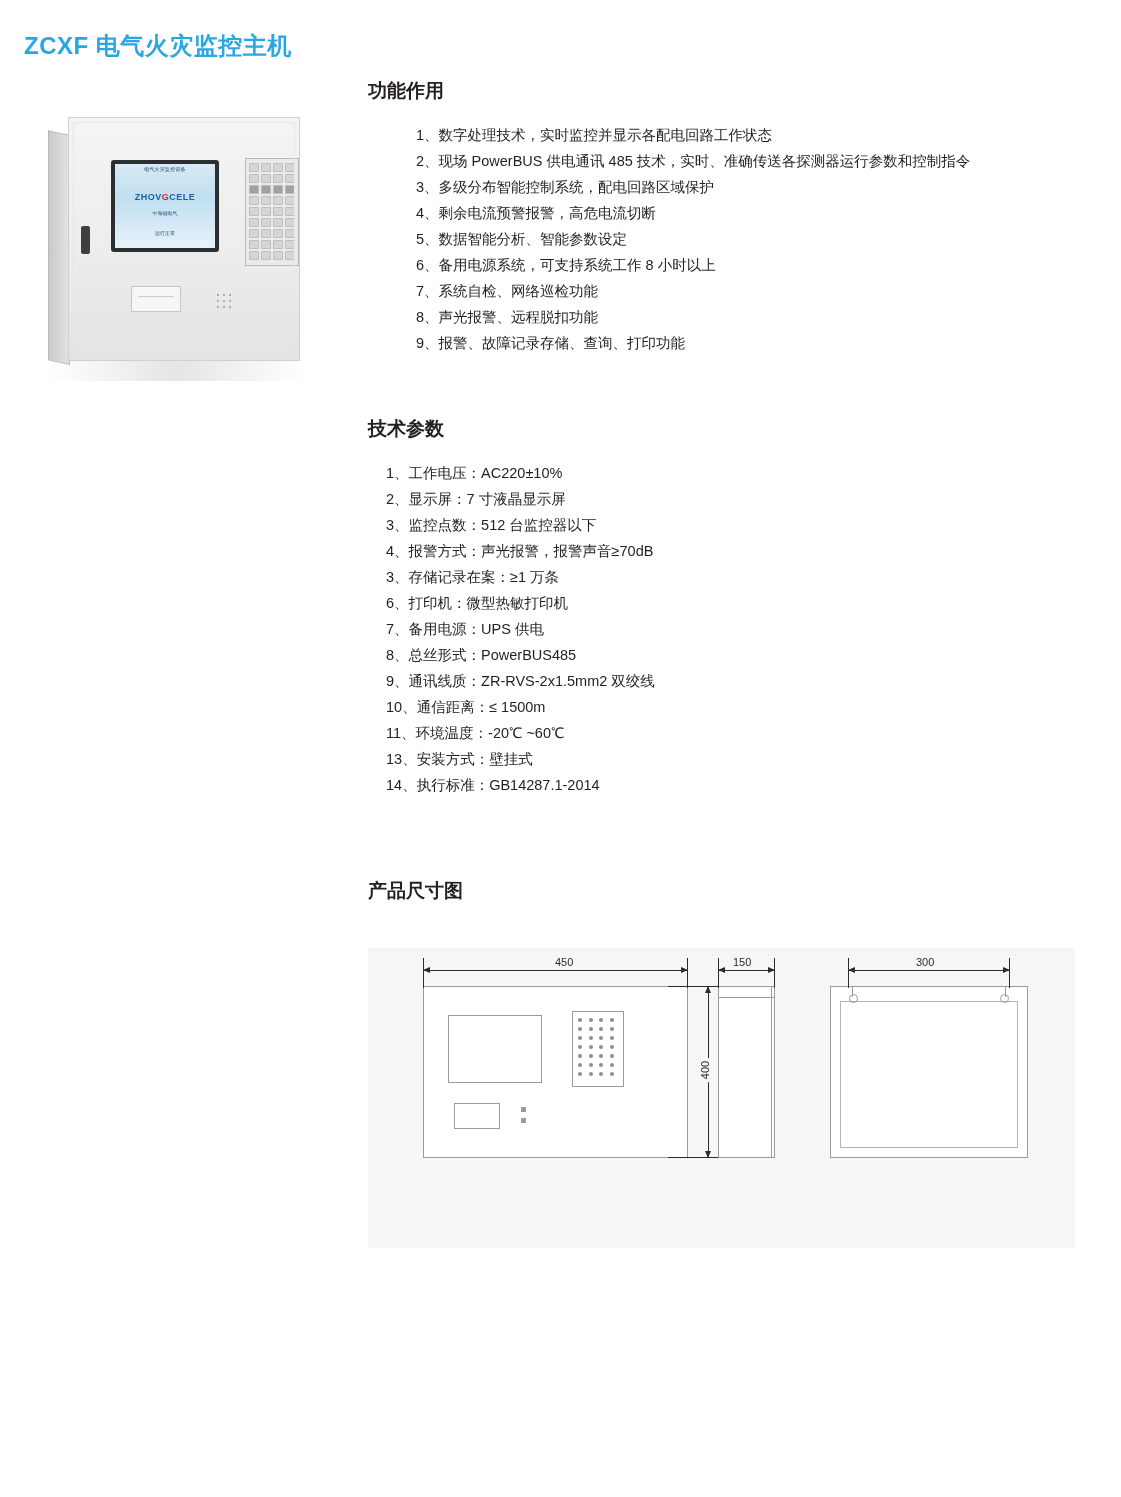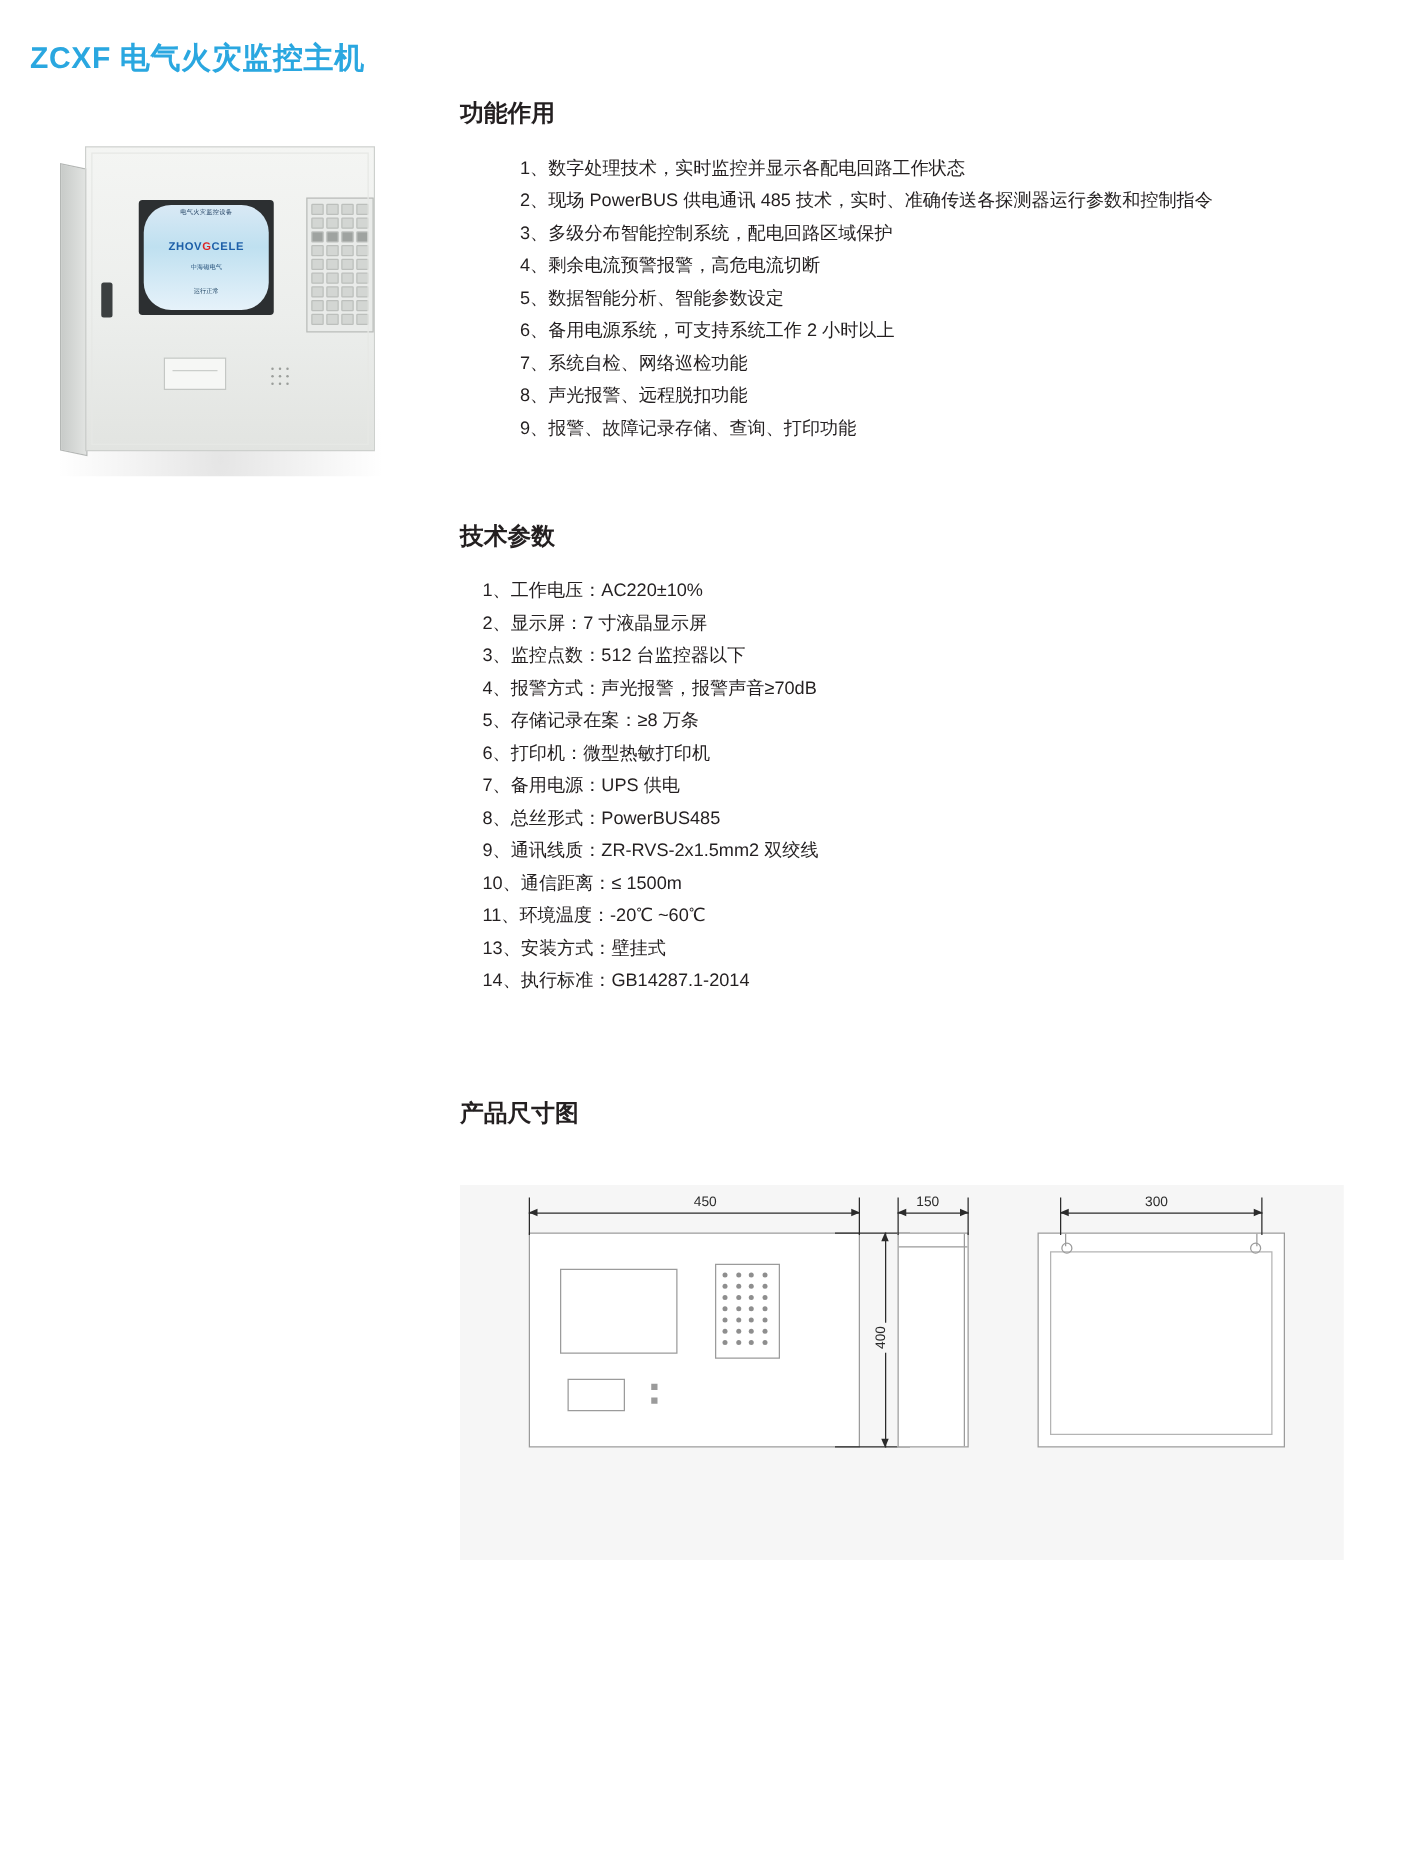--- a/index.html
+++ b/index.html
@@ -95,21 +95,20 @@
     border-radius: 3px;
     padding: 4px;
     box-sizing: border-box;
   }
   .screen {
     width: 100%;
     height: 100%;
     background: linear-gradient(to bottom, #d9e9f5 0%, #bfe0f0 40%, #e6f2fa 100%);
     position: relative;
     overflow: hidden;
-    border-radius: 22px;
   }
   .screen-top {
     position: absolute;
     top: 2px; left: 0; right: 0;
     text-align: center;
     font-size: 5px;
     color: #1a3a5c;
     letter-spacing: 0.2px;
   }
   .screen-logo {
@@ -470,35 +469,35 @@
 
 <div class="content">
 
   <h2 class="section">功能作用</h2>
   <ul class="numbered func-list">
     <li>1、数字处理技术，实时监控并显示各配电回路工作状态</li>
     <li>2、现场 PowerBUS 供电通讯 485 技术，实时、准确传送各探测器运行参数和控制指令</li>
     <li>3、多级分布智能控制系统，配电回路区域保护</li>
     <li>4、剩余电流预警报警，高危电流切断</li>
     <li>5、数据智能分析、智能参数设定</li>
-    <li>6、备用电源系统，可支持系统工作 2 小时以上</li>
+    <li>6、备用电源系统，可支持系统工作 8 小时以上</li>
     <li>7、系统自检、网络巡检功能</li>
     <li>8、声光报警、远程脱扣功能</li>
     <li>9、报警、故障记录存储、查询、打印功能</li>
   </ul>
 
   <div class="sec-gap"></div>
 
   <h2 class="section">技术参数</h2>
   <ul class="numbered spec-list">
     <li>1、工作电压：AC220±10%</li>
     <li>2、显示屏：7 寸液晶显示屏</li>
     <li>3、监控点数：512 台监控器以下</li>
     <li>4、报警方式：声光报警，报警声音≥70dB</li>
-    <li>5、存储记录在案：≥8 万条</li>
+    <li>3、存储记录在案：≥1 万条</li>
     <li>6、打印机：微型热敏打印机</li>
     <li>7、备用电源：UPS 供电</li>
     <li>8、总丝形式：PowerBUS485</li>
     <li>9、通讯线质：ZR-RVS-2x1.5mm2 双绞线</li>
     <li>10、通信距离：≤ 1500m</li>
     <li>11、环境温度：-20℃ ~60℃</li>
     <li>13、安装方式：壁挂式</li>
     <li>14、执行标准：GB14287.1-2014</li>
   </ul>
 

